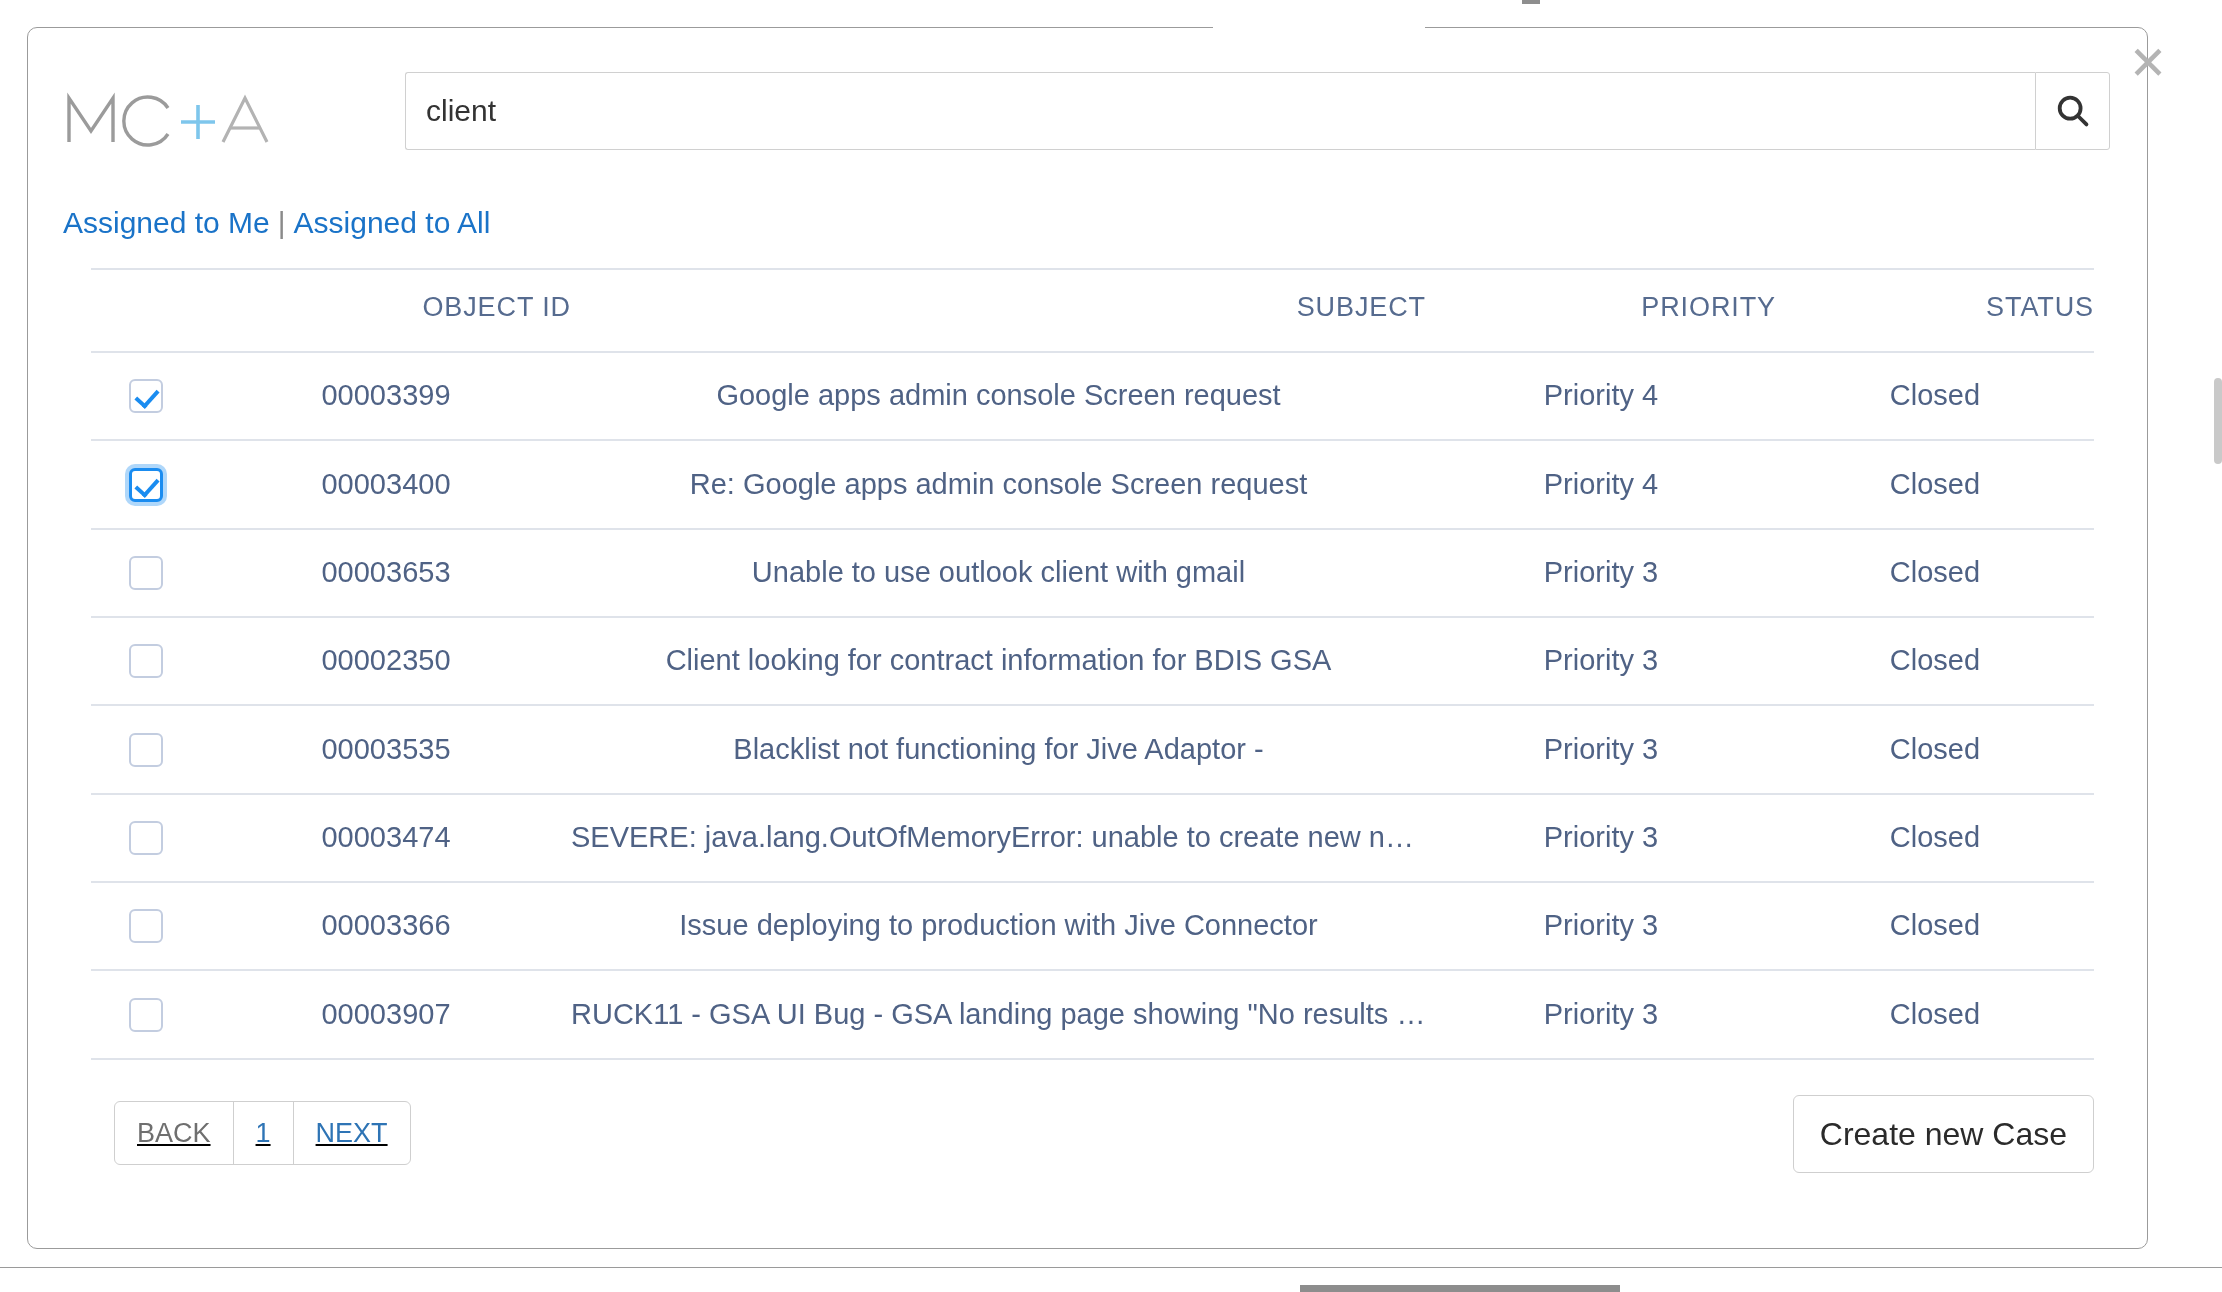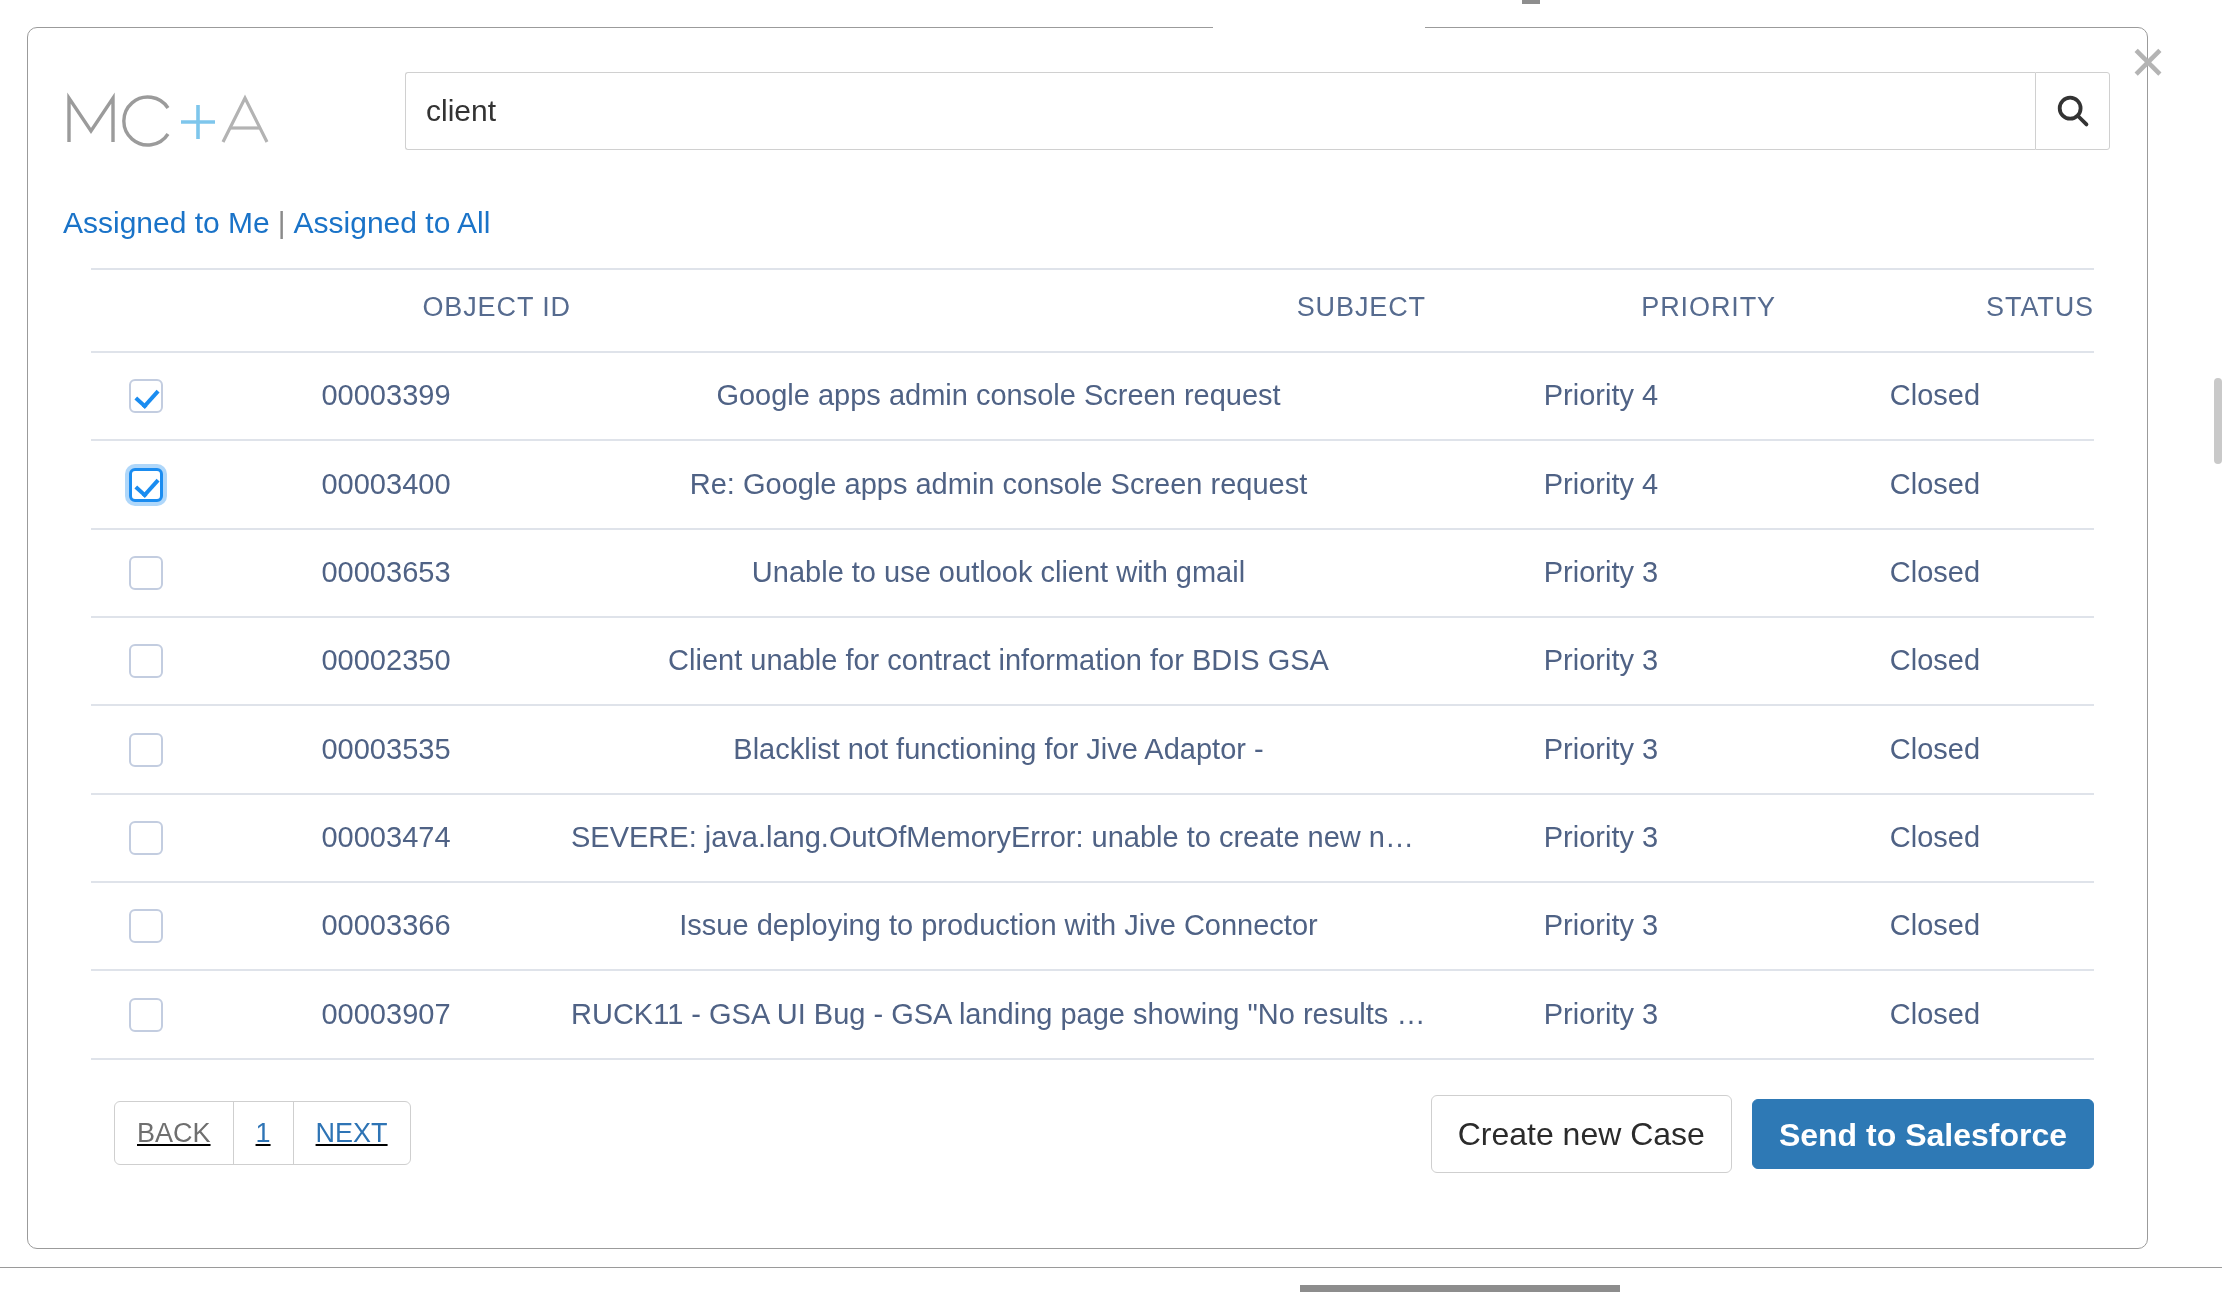--- a/index.html
+++ b/index.html
@@ -426,21 +426,21 @@
           <tr>
             <td><span class="cb"></span></td>
             <td>00003653</td>
             <td>Unable to use outlook client with gmail</td>
             <td>Priority 3</td>
             <td>Closed</td>
           </tr>
           <tr>
             <td><span class="cb"></span></td>
             <td>00002350</td>
-            <td>Client unable for contract information for BDIS GSA</td>
+            <td>Client looking for contract information for BDIS GSA</td>
             <td>Priority 3</td>
             <td>Closed</td>
           </tr>
           <tr>
             <td><span class="cb"></span></td>
             <td>00003535</td>
             <td>Blacklist not functioning for Jive Adaptor -</td>
             <td>Priority 3</td>
             <td>Closed</td>
           </tr>
@@ -470,16 +470,15 @@
   </div>
 
   <div class="footer">
     <div class="pager">
       <div class="pg-back">BACK</div>
       <div class="pg-num">1</div>
       <div class="pg-next">NEXT</div>
     </div>
     <div class="actions">
       <button class="btn-secondary">Create new Case</button>
-      <button class="btn-primary">Send to Salesforce</button>
     </div>
   </div>
 </div>
 
 </body></html>

